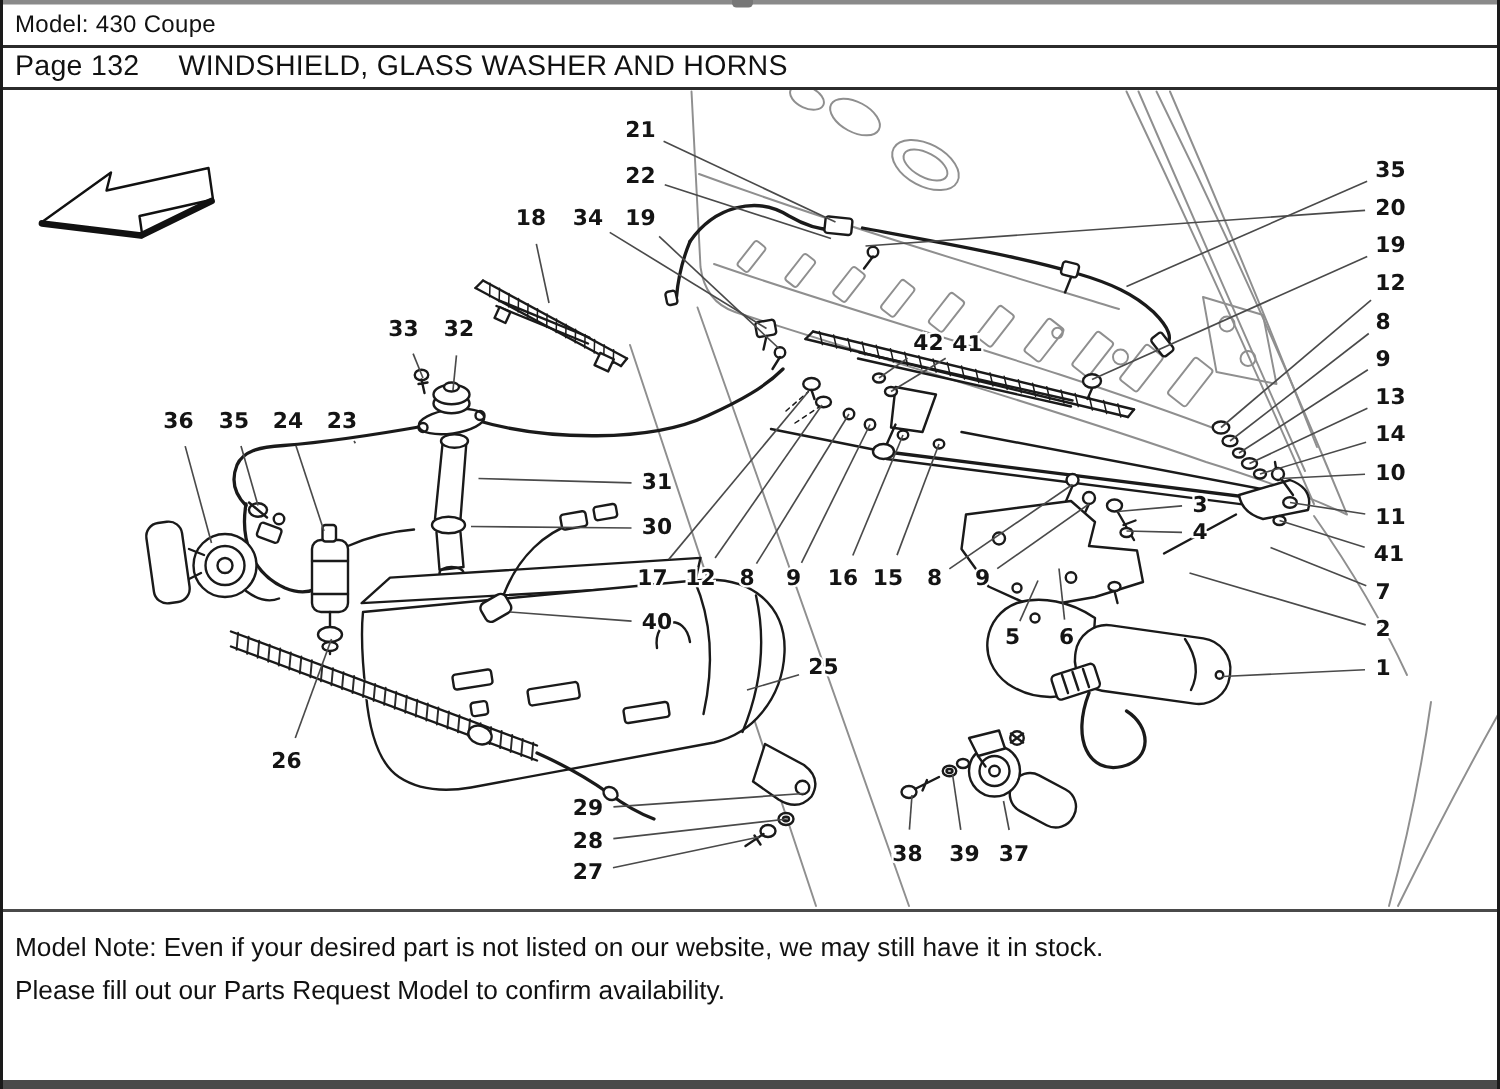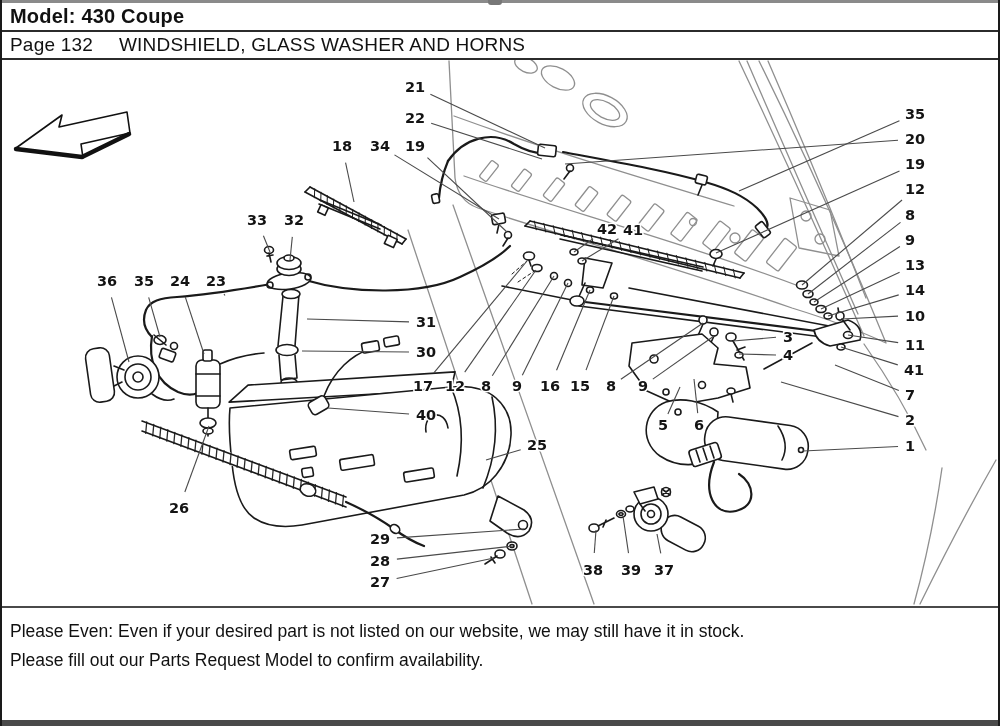--- a/index.html
+++ b/index.html
@@ -5,24 +5,24 @@
   html,body{margin:0;padding:0;background:#e8e8e8;}
   .page{
     width:1000px;height:726px;position:relative;background:#fff;
     border-left:2px solid #1a1a1a;border-right:2px solid #1a1a1a;
     box-sizing:border-box;overflow:hidden;
     font-family:"Liberation Sans",sans-serif;color:#111;
   }
   .topline{height:3px;background:#8a8a8a;position:relative;}
   .topline .tick{position:absolute;left:486px;top:0;width:14px;height:5px;background:#777;border-radius:0 0 3px 3px;}
   .bar{display:flex;align-items:center;padding-left:8px;background:#fff;}
-  .bar1{height:27px;border-bottom:2px solid #2b2b2b;font-size:20px;letter-spacing:.2px;font-weight:bold;}
+  .bar1{height:27px;border-bottom:2px solid #2b2b2b;font-size:16px;letter-spacing:.2px;}
   .bar2{height:26px;border-bottom:2px solid #2b2b2b;font-size:19px;letter-spacing:.2px;text-align:center;}
   .bar2 .pagelabel{margin-right:26px;}
-  .diagram{height:546px;position:relative;border-bottom:2px solid #4a4a4a;box-sizing:content-box;background:#fff;}
+  .diagram{height:546px;position:relative;border-bottom:2px solid #4a4a4a;box-sizing:content-box;background:#fff;padding-left:12px;}
   .diagram svg{display:block;}
   .note{padding:9px 8px 0 8px;font-size:17.5px;line-height:29px;}
   .bottombar{position:absolute;left:0;right:0;bottom:0;height:6px;background:#4a4a4a;}
   
   .ink{stroke:#1a1a1a;fill:none;stroke-width:1.6;stroke-linecap:round;stroke-linejoin:round;}
   .soft{stroke:#8f8f8f;fill:none;stroke-width:1.3;stroke-linecap:round;stroke-linejoin:round;}
   .w2{stroke-width:2.2;}
   .thin{stroke-width:1.1;}
   .wfill{fill:#fff;}
   .dash{stroke-dasharray:3 3;stroke-width:1;}
@@ -450,18 +450,18 @@
           <text x="913" y="347" fill="#141414" text-anchor="middle" dominant-baseline="central" font-size="14.5" font-weight="bold" font-family="&quot;DejaVu Sans&quot;, sans-serif" stroke="#ffffff" stroke-width="3" paint-order="stroke">11</text>
           <text x="912" y="372" fill="#141414" text-anchor="middle" dominant-baseline="central" font-size="14.5" font-weight="bold" font-family="&quot;DejaVu Sans&quot;, sans-serif" stroke="#ffffff" stroke-width="3" paint-order="stroke">41</text>
           <text x="908" y="397" fill="#141414" text-anchor="middle" dominant-baseline="central" font-size="14.5" font-weight="bold" font-family="&quot;DejaVu Sans&quot;, sans-serif" stroke="#ffffff" stroke-width="3" paint-order="stroke">7</text>
           <text x="908" y="422" fill="#141414" text-anchor="middle" dominant-baseline="central" font-size="14.5" font-weight="bold" font-family="&quot;DejaVu Sans&quot;, sans-serif" stroke="#ffffff" stroke-width="3" paint-order="stroke">2</text>
           <text x="908" y="448" fill="#141414" text-anchor="middle" dominant-baseline="central" font-size="14.5" font-weight="bold" font-family="&quot;DejaVu Sans&quot;, sans-serif" stroke="#ffffff" stroke-width="3" paint-order="stroke">1</text>
         </g>
     </svg>
   </div>
 
   <footer class="note">
-    <div>Please Even: Even if your desired part is not listed on our website, we may still have it in stock.</div>
+    <div>Model Note: Even if your desired part is not listed on our website, we may still have it in stock.</div>
     <div>Please fill out our Parts Request Model to confirm availability.</div>
   </footer>
 
   <div class="bottombar"></div>
 </div>
 
 </body></html>

